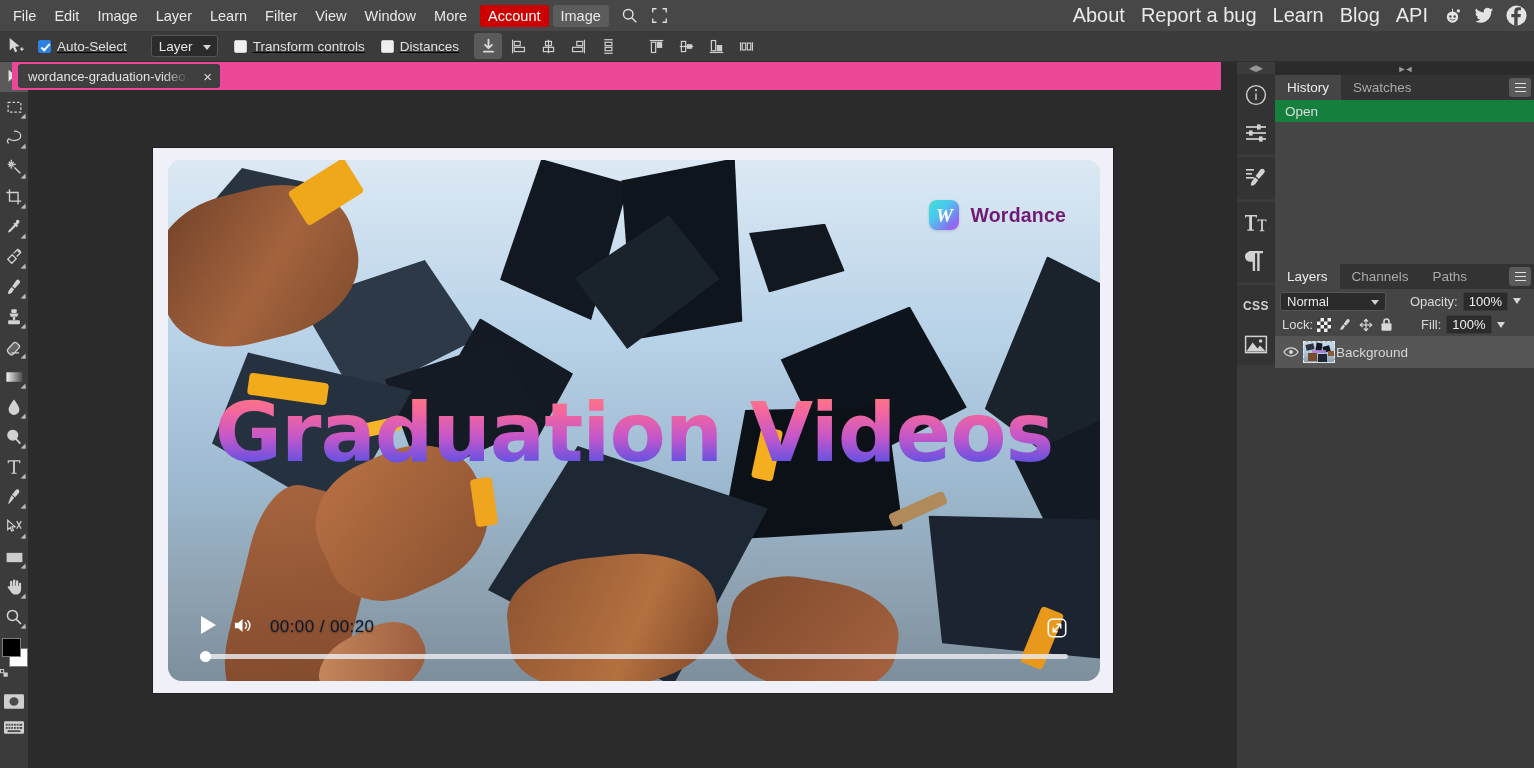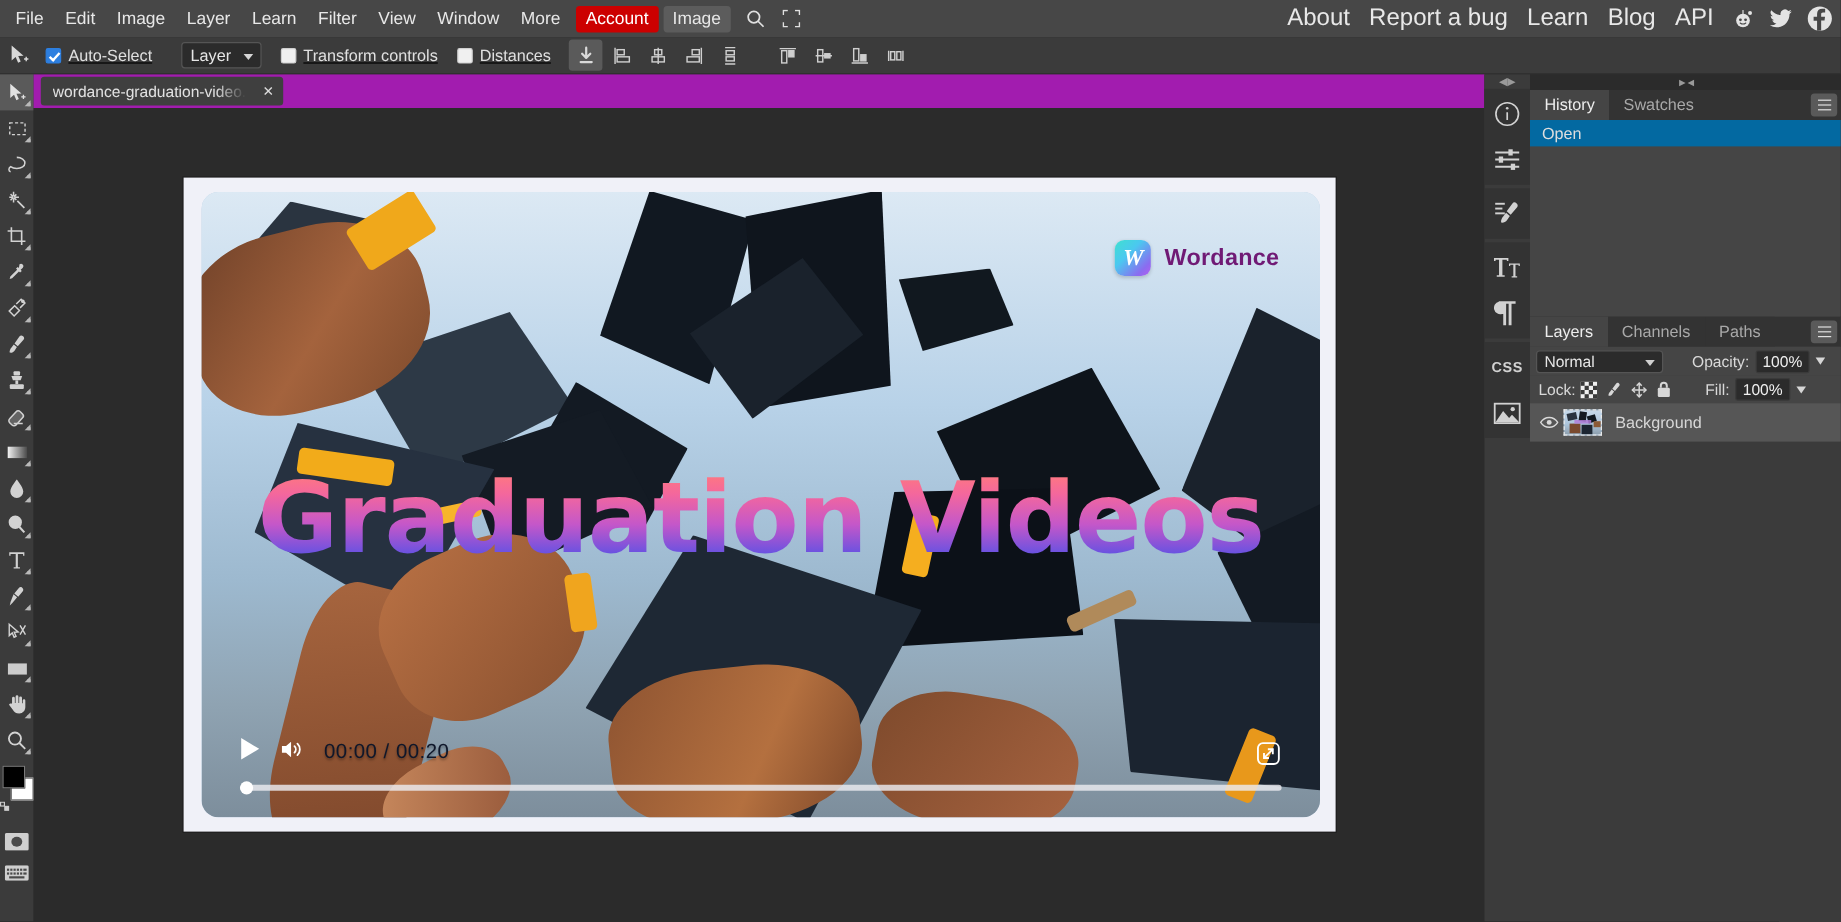--- a/index.html
+++ b/index.html
@@ -114,22 +114,22 @@
   .sw-bg {
     position: absolute; left: 9px; top: 12px; width: 19px; height: 19px;
     background: #fff; border: 1px solid #7b7b7b;
   }
   .sw-reset {
     position: absolute; left: 0px; top: 27px; width: 8px; height: 8px;
   }
 
   
   .tabstrip {
-    position: absolute; left: 28px; top: 62px; width: 1209px; height: 28px;
-    background: #a21caf; display: flex; align-items: center;
+    position: absolute; left: 12px; top: 62px; width: 1209px; height: 28px;
+    background: #ec4899; display: flex; align-items: center;
   }
   .doc-tab {
     display: flex; align-items: center; height: 24px; margin-left: 6px;
     background: #3f3f3f; border-radius: 3px; padding: 0 4px 0 10px;
     max-width: 214px;
   }
   .doc-tab-title {
     color: #e2e2e2; font-size: 13px; white-space: nowrap;
     overflow: hidden; max-width: 170px;
     -webkit-mask-image: linear-gradient(to right, #000 84%, transparent 100%);
@@ -257,21 +257,21 @@
     justify-content: center; background: #5a5a5a; border-radius: 3px;
     height: 19px; margin-right: 3px; align-self: center;
   }
   .pmenu i {
     display: block; width: 11px; height: 1.5px; background: #e0e0e0;
     box-shadow: 0 4px 0 #e0e0e0, 0 -4px 0 #e0e0e0;
   }
   .hist-body { position: absolute; left: 0; right: 0; top: 25px; bottom: 0; background: #454545; }
   .hist-item {
     height: 22px; display: flex; align-items: center; padding-left: 10px;
-    color: #dedede; font-size: 13.5px; background: #0369a1;
+    color: #dedede; font-size: 13.5px; background: #15803d;
   }
 
   .panel-layers {
     position: absolute; left: 1275px; top: 264px; width: 259px; height: 504px;
     background: #454545;
   }
   .ly-row1 {
     position: absolute; left: 0; right: 0; top: 25px; height: 24px;
     display: flex; align-items: center; padding: 0 5px; background: #454545;
   }
@@ -310,21 +310,21 @@
     height: 32px; display: flex; align-items: center; background: #565656;
     padding-left: 6px;
   }
   .ly-eye { width: 20px; display: flex; align-items: center; justify-content: center; }
   .ly-thumb {
     width: 32px; height: 22px; margin-left: 2px;
     border: 1px dashed #e9e9e9; position: relative; overflow: hidden;
     background: linear-gradient(to bottom, #c7d9ea 0%, #aec6dc 55%, #8d9fae 100%);
   }
   .ly-thumb .tc { position: absolute; background: #1a1d24; }
-  .ly-name { color: #d7d7d7; font-size: 13.5px; margin-left: 11px; }
+  .ly-name { color: #d7d7d7; font-size: 13.5px; margin-left: 1px; }
 </style>
 </head>
 <body>
 
 <div class="app">
 
   <div class="menubar">
     <div class="menu-left">
       <div class="menu-item">File</div>
       <div class="menu-item">Edit</div>

